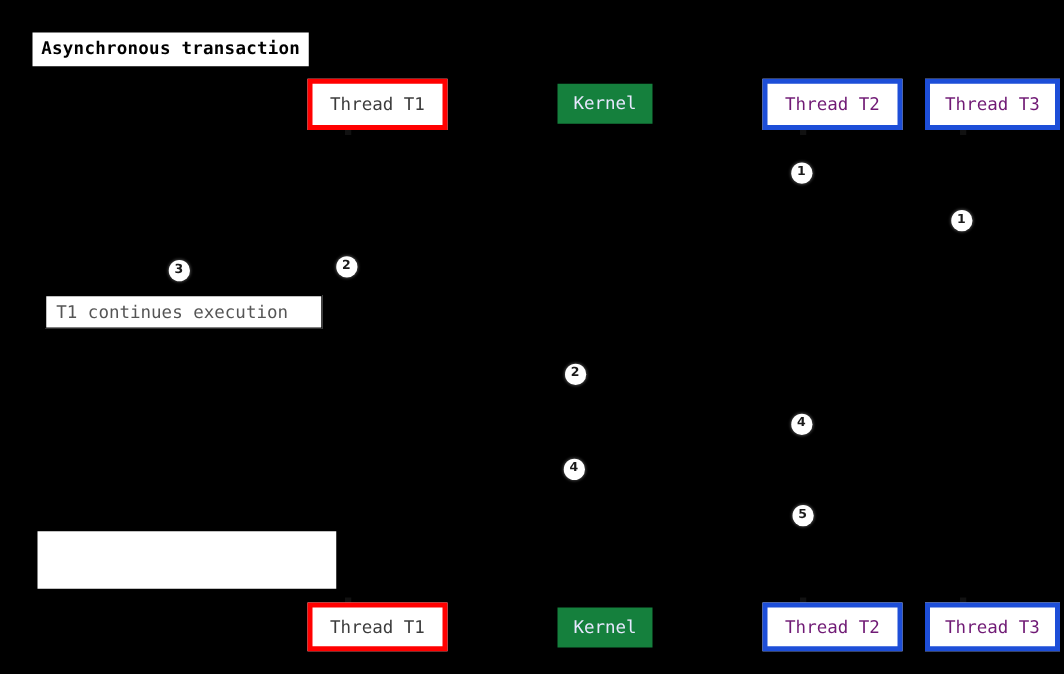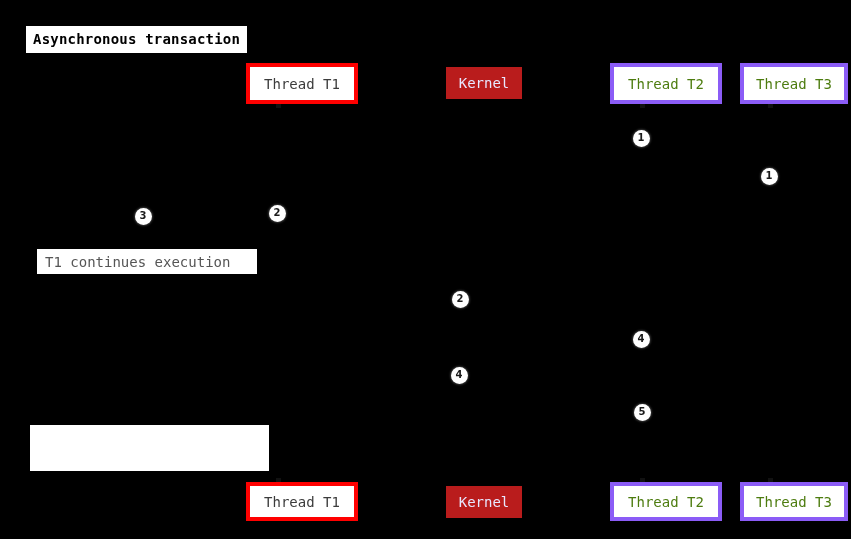--- a/index.html
+++ b/index.html
@@ -42,25 +42,25 @@
     line-height: 1;
     margin-left: 24px;
   }
   .participant.thread-red {
     background: #ffffff;
     color: #3c3c3c;
     border: 4px solid #ff0000;
   }
   .participant.thread-blue {
     background: #ffffff;
-    color: #4d7c0f;
-    border: 4px solid #8b5cf6;
+    color: #701a75;
+    border: 4px solid #1d4ed8;
   }
   .participant.kernel {
-    background: #b91c1c;
+    background: #15803d;
     color: #e8e8ff;
     border: none;
   }
 
   
   .notch {
     position: absolute;
     width: 5px;
     height: 4px;
     background: #111111;
@@ -127,21 +127,21 @@
       </div>
     </div>
 
   <div id="notches-top">
       <div class="notch" style="left: 276px; top: 104px;"></div>
       <div class="notch" style="left: 640px; top: 104px;"></div>
       <div class="notch" style="left: 768px; top: 104px;"></div>
     </div>
 
   <div id="notes-group">
-      <div class="note-box" style="left: 36px; top: 248px; width: 222px; height: 27px;">T1 continues execution</div>
+      <div class="note-box" style="left: 36px; top: 236px; width: 222px; height: 27px;">T1 continues execution</div>
     </div>
 
   <div id="blank-plates-group">
       <div class="blank-plate" style="left: 30px; top: 425px; width: 239px; height: 46px;"></div>
     </div>
 
   <div id="step-markers-group">
       <div class="step-circle" style="left: 632.5px; top: 129.5px; width: 17px; height: 17px;">1</div>
       <div class="step-circle" style="left: 760.5px; top: 167.5px; width: 17px; height: 17px;">1</div>
       <div class="step-circle" style="left: 134.5px; top: 207.5px; width: 17px; height: 17px;">3</div>

